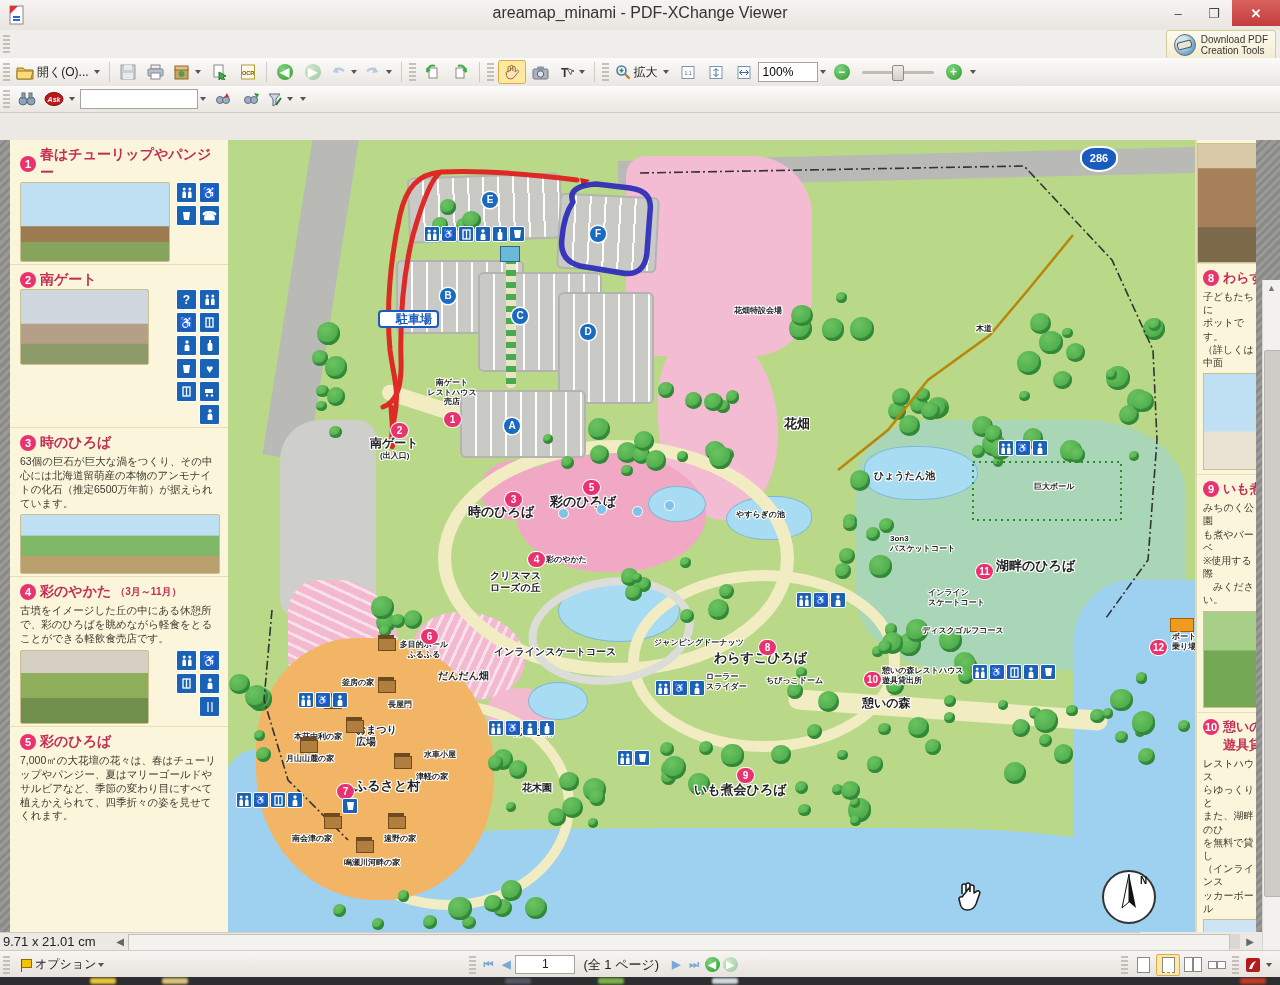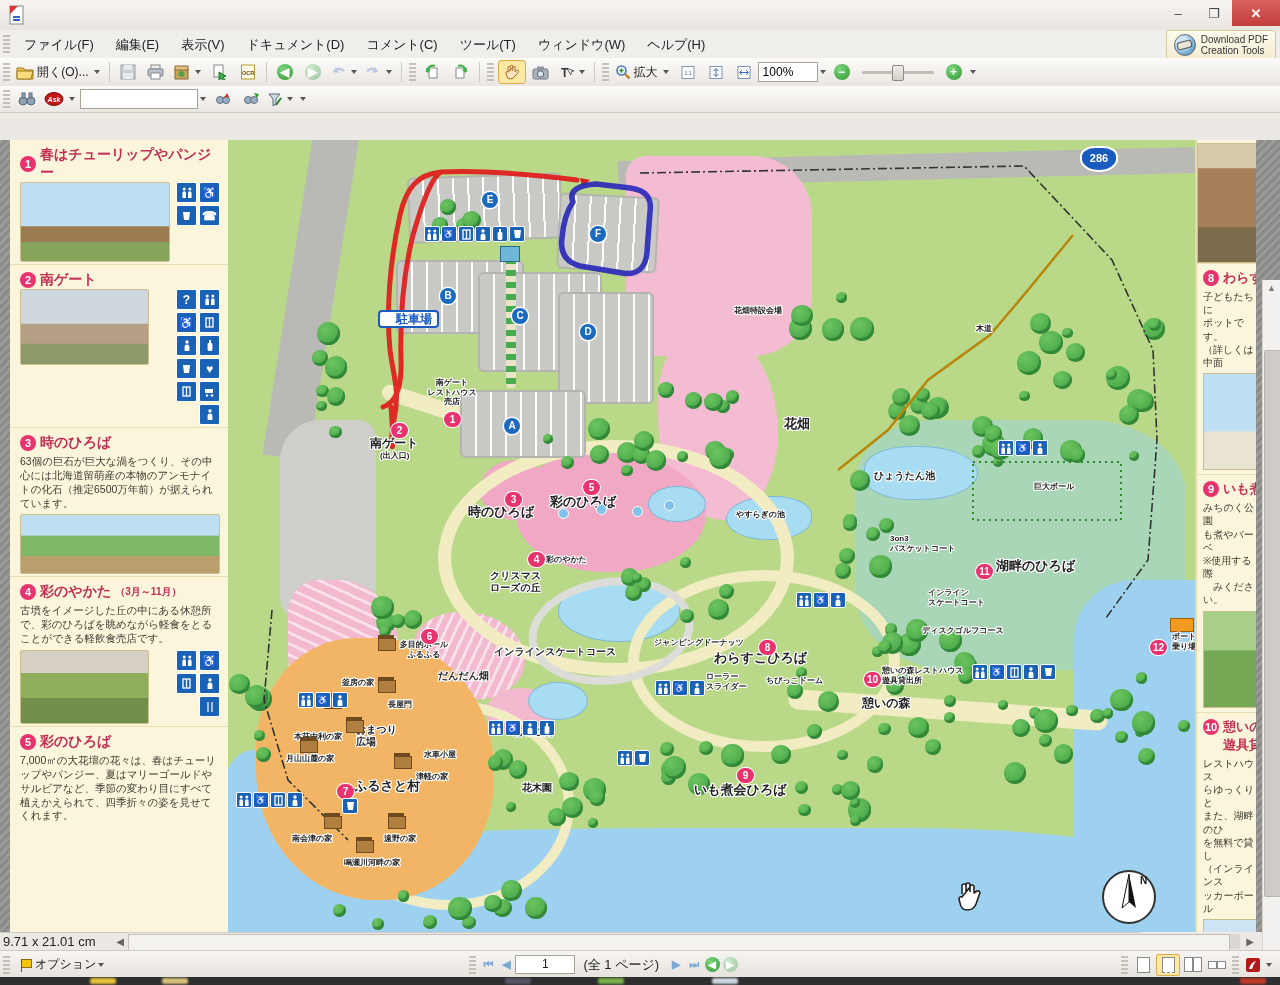--- a/index.html
+++ b/index.html
@@ -157,30 +157,30 @@
 
 <div class="screen">
 
   <div class="titlebar">
     <svg class="app-icon" viewBox="0 0 20 20">
       <rect x="2" y="1" width="13" height="18" fill="#fff" stroke="#888"></rect>
       <path d="M2 1 h8 l-8 8 z" fill="#d33"></path>
         <rect x="5" y="11" width="7" height="2" fill="#36c"></rect>
       <rect x="5" y="14" width="7" height="2" fill="#36c"></rect>
     </svg>
+    <div class="title-text">areamap_minami - PDF-XChange Viewer</div>
     <div class="winbtns">
       <div class="winbtn">–</div>
       <div class="winbtn">❐</div>
       <div class="winbtn close">✕</div>
     </div>
   </div>
 
   <div class="menubar">
     <div class="grip"></div>
-    <span id="menu-items"><span class="menu-item">ファイル(F)</span><span class="menu-item">編集(E)</span><span class="menu-item">表示(V)</span><span class="menu-item">ドキュメント(D)</span><span class="menu-item">コメント(C)</span><span class="menu-item">ツール(T)</span><span class="menu-item">ウィンドウ(W)</span><span class="menu-item">ヘルプ(H)</span></span>
     <div class="dl-badge">
       <div class="globe"></div>
       <div class="txt">
         <div>Download PDF</div>
         <div>Creation Tools</div>
       </div>
     </div>
   </div>
 
   <div class="toolbar tb1">

